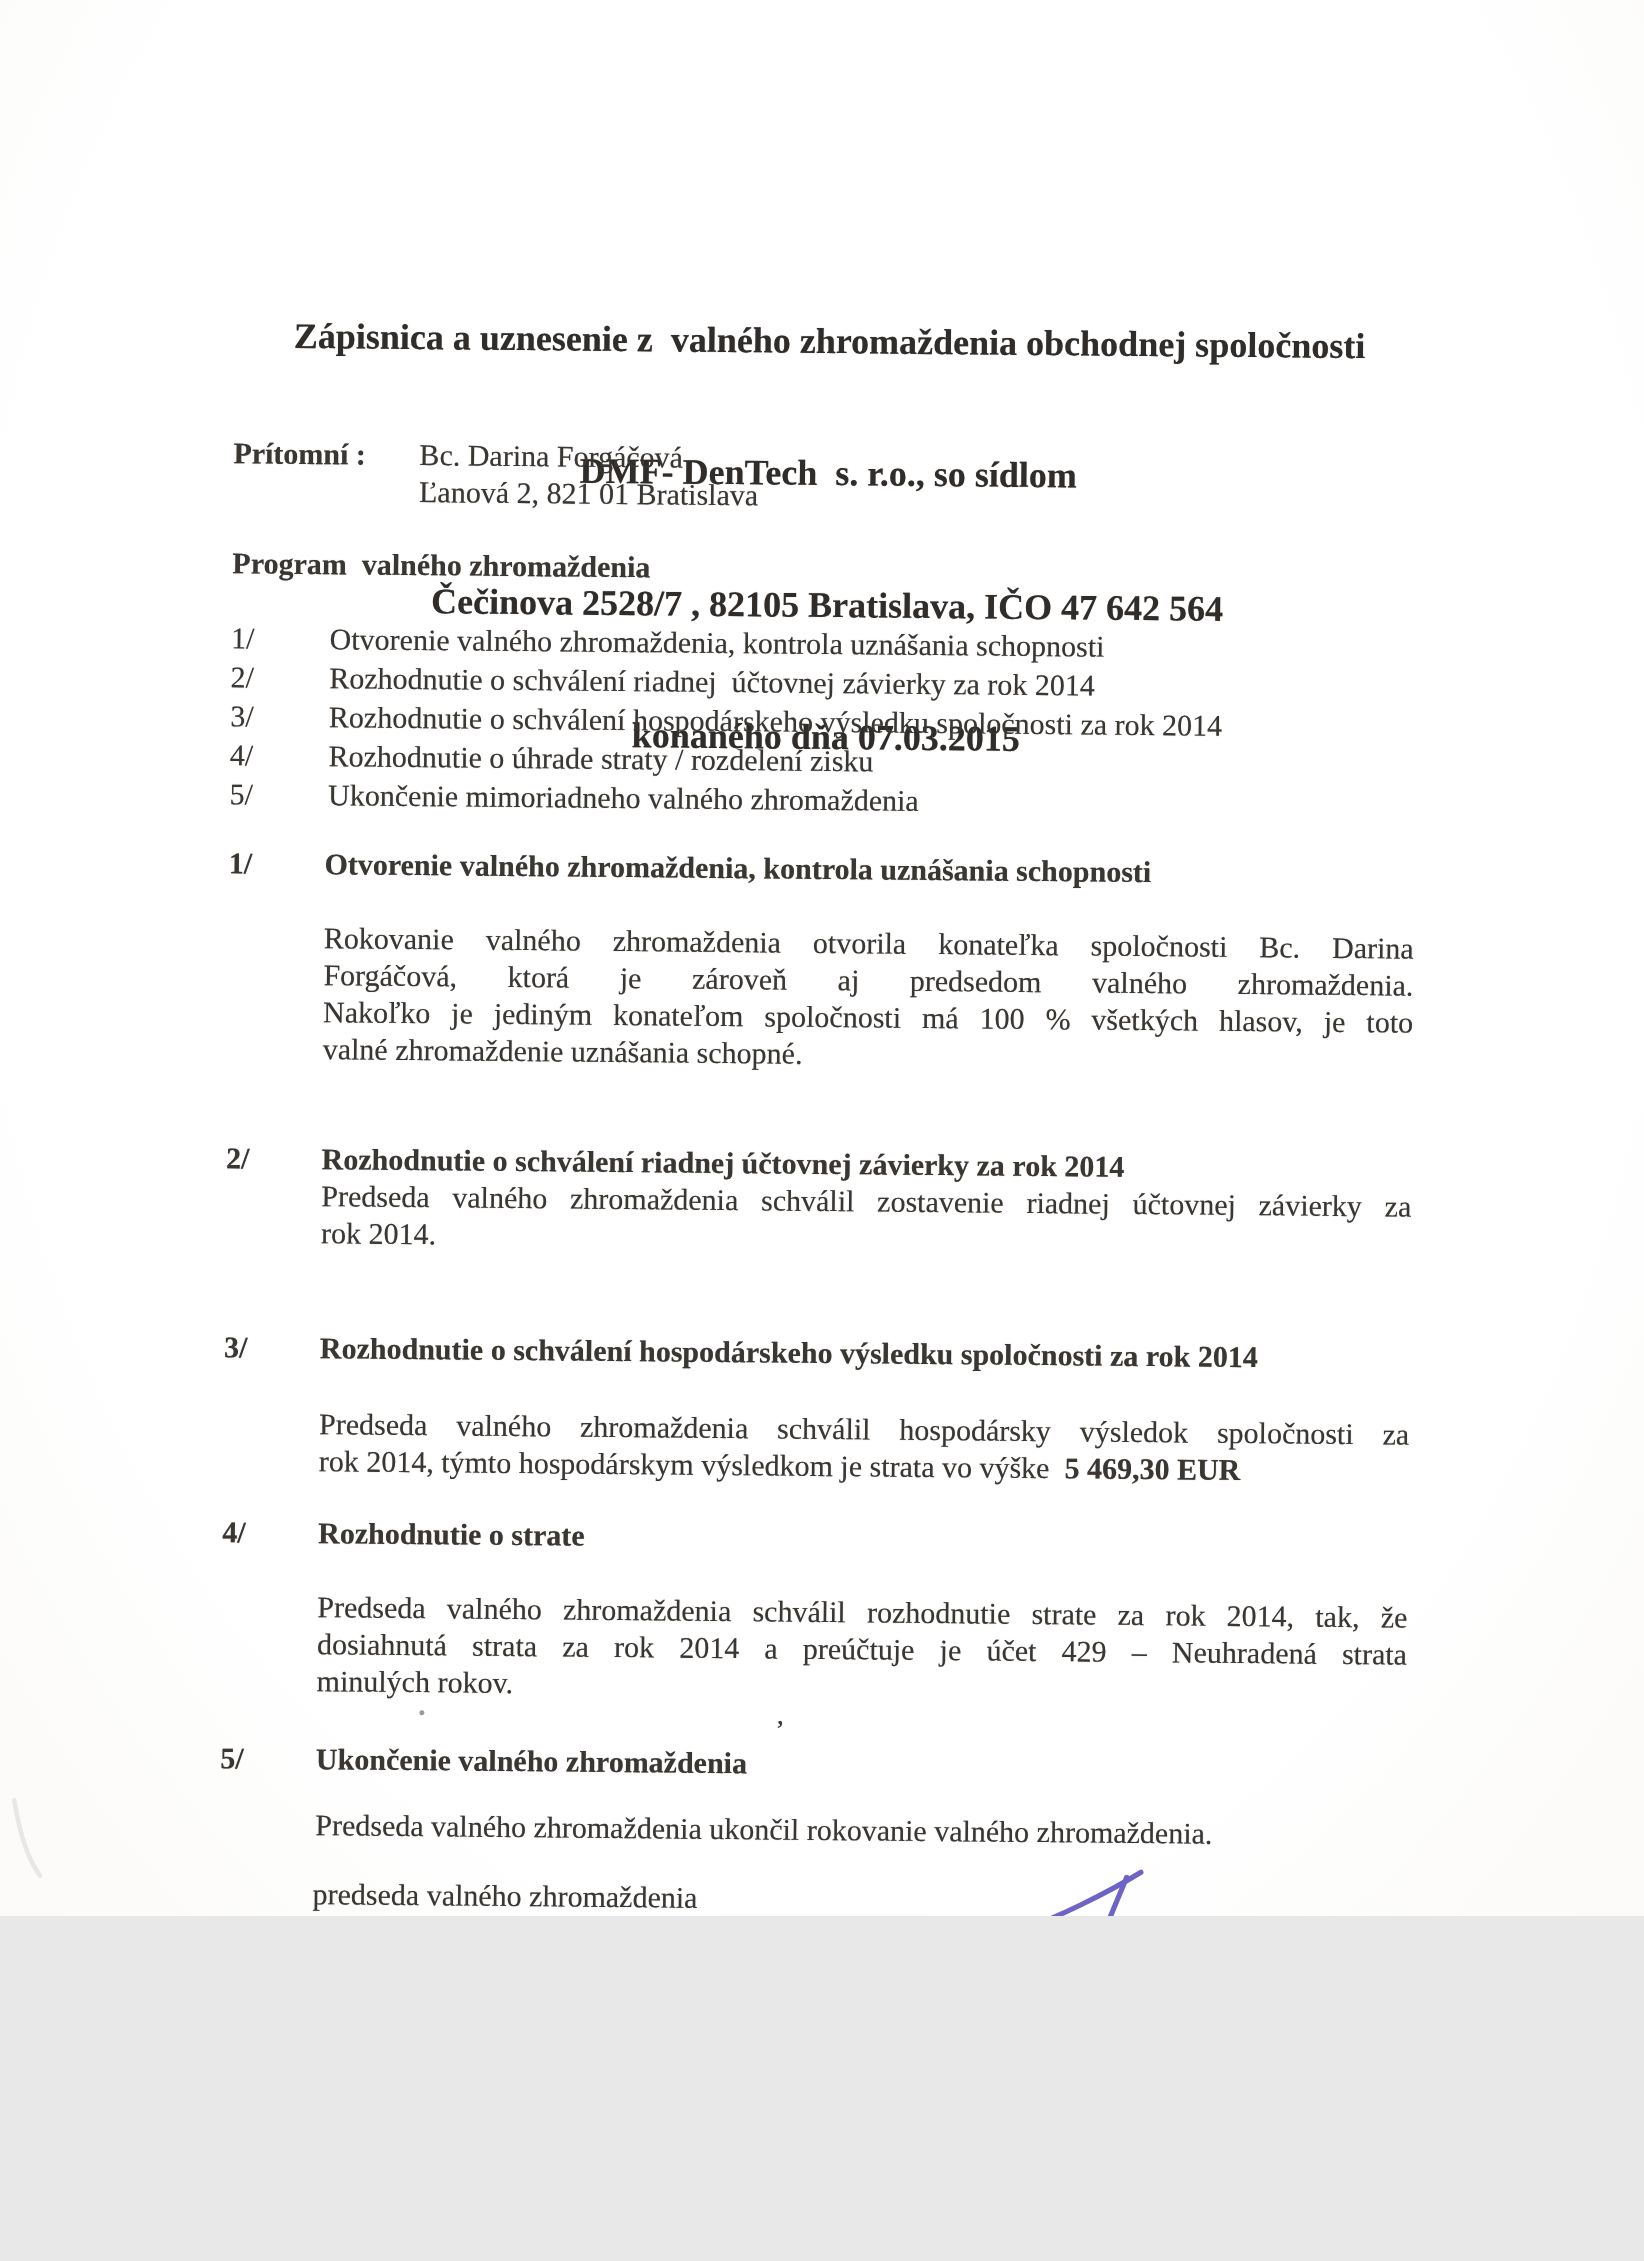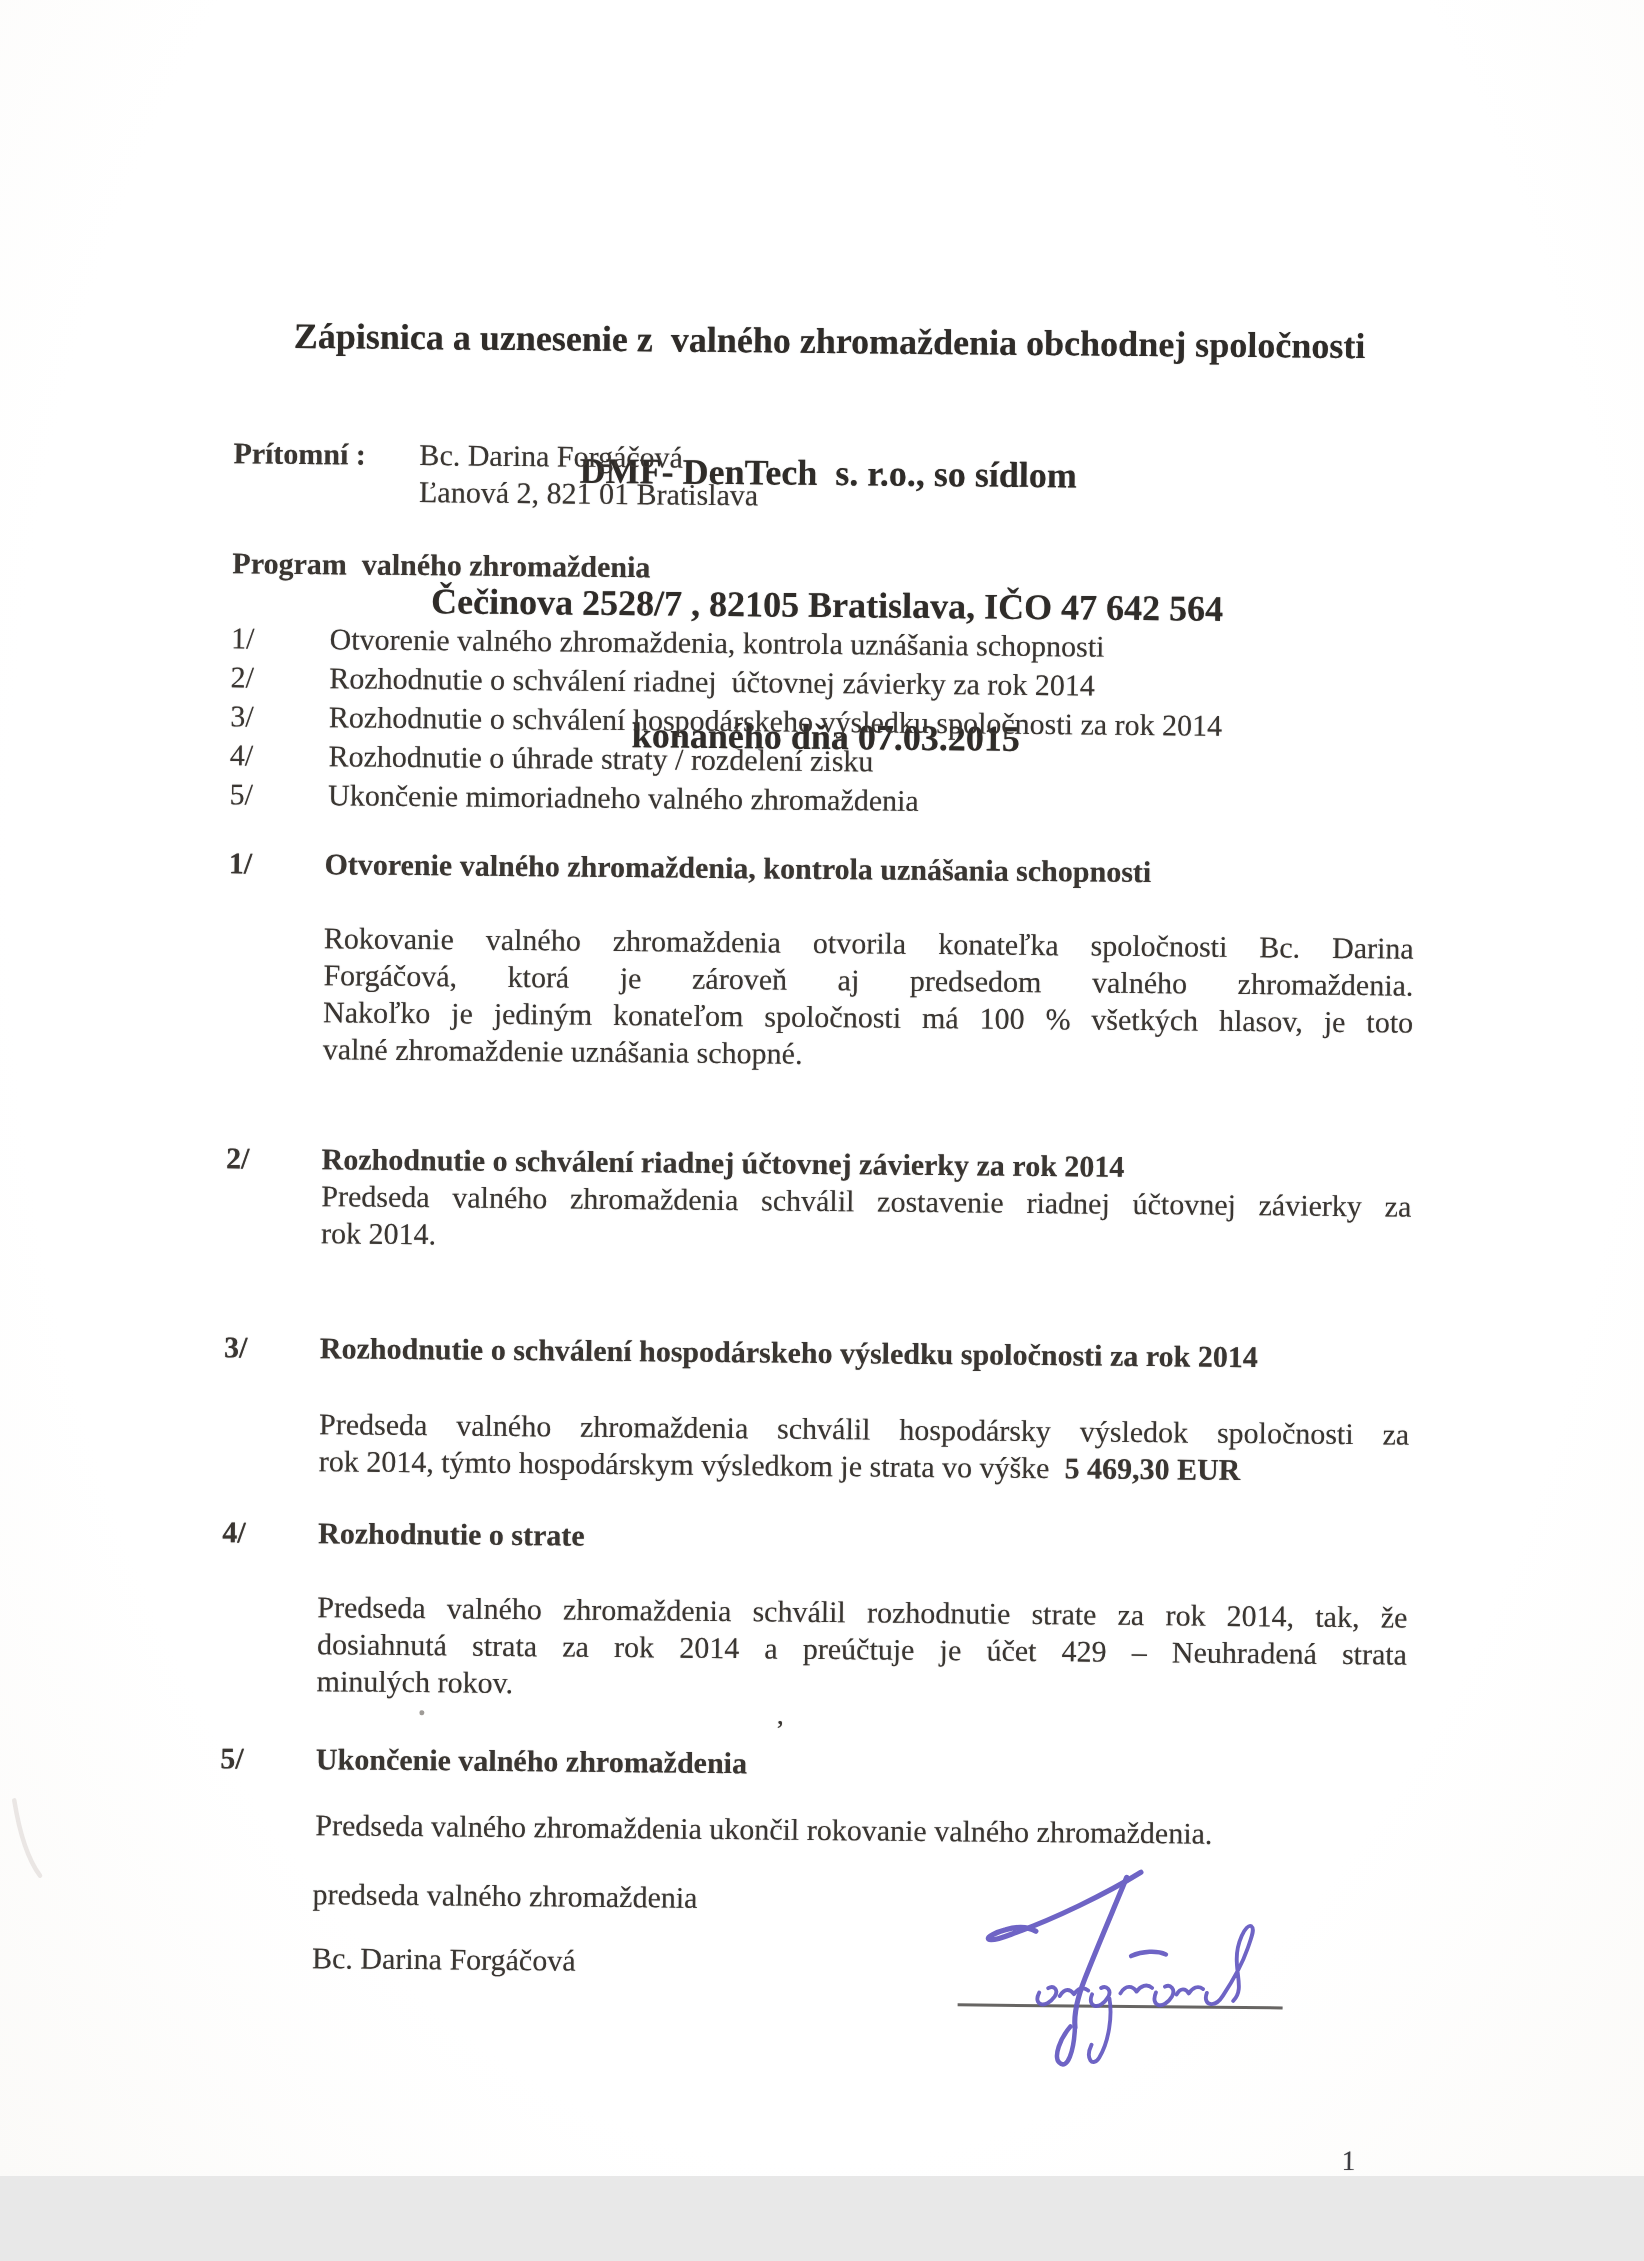--- a/index.html
+++ b/index.html
@@ -1,18 +1,18 @@
 <!DOCTYPE html>
 <html style="font-size:10.3px"><head>
 <meta charset="utf-8">
 <style>
   html,body{margin:0;padding:0;background:#e8e8e8;}
   .page{
     position:relative;
-    width:1644px;height:2176px;
+    width:1644px;height:1916px;
     margin:0 auto;
     background:radial-gradient(ellipse at 50% 40%, #ffffff 70%, #fbfaf8 100%);
     overflow:hidden;
     font-family:"Liberation Serif","DejaVu Serif",serif;
     color:#3a3632;
   }
   .tilt{
     position:absolute;inset:0;
     transform:rotate(0.55deg);
     transform-origin:822px 1131px;

